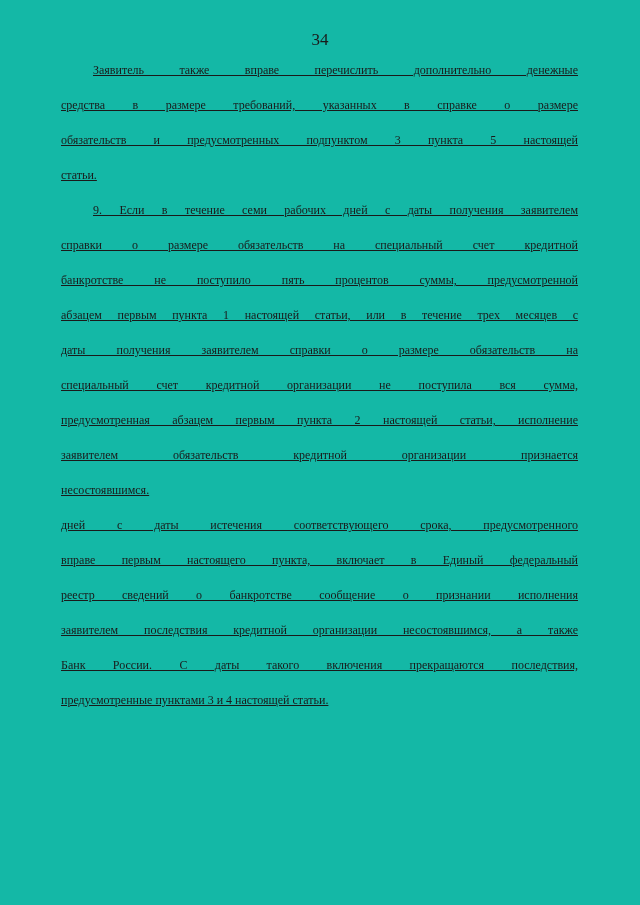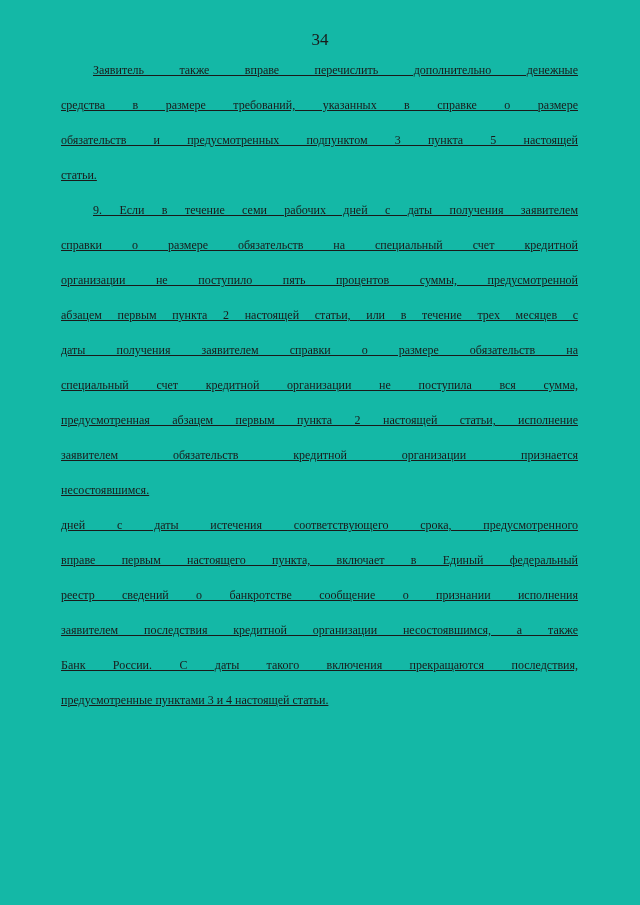--- a/index.html
+++ b/index.html
@@ -60,22 +60,22 @@
     <div>
       <div class="line first">Заявитель также вправе перечислить дополнительно денежные</div>
       <div class="line">средства в размере требований, указанных в справке о размере</div>
       <div class="line">обязательств и предусмотренных подпунктом 3 пункта 5 настоящей</div>
       <div class="line last">статьи.</div>
     </div>
 
     <div>
       <div class="line first">9. Если в течение семи рабочих дней с даты получения заявителем</div>
       <div class="line">справки о размере обязательств на специальный счет кредитной</div>
-      <div class="line">организации не поступило пять процентов суммы, предусмотренной</div>
-      <div class="line">абзацем первым пункта 2 настоящей статьи, или в течение трех месяцев с</div>
+      <div class="line">банкротстве не поступило пять процентов суммы, предусмотренной</div>
+      <div class="line">абзацем первым пункта 1 настоящей статьи, или в течение трех месяцев с</div>
       <div class="line">даты получения заявителем справки о размере обязательств на</div>
       <div class="line">специальный счет кредитной организации не поступила вся сумма,</div>
       <div class="line">предусмотренная абзацем первым пункта 2 настоящей статьи, исполнение</div>
       <div class="line">заявителем обязательств кредитной организации признается</div>
       <div class="line last">несостоявшимся.</div>
     </div>
 
     <div>
       <div class="line">дней с даты истечения соответствующего срока, предусмотренного</div>
       <div class="line">вправе первым настоящего пункта, включает в Единый федеральный</div>

